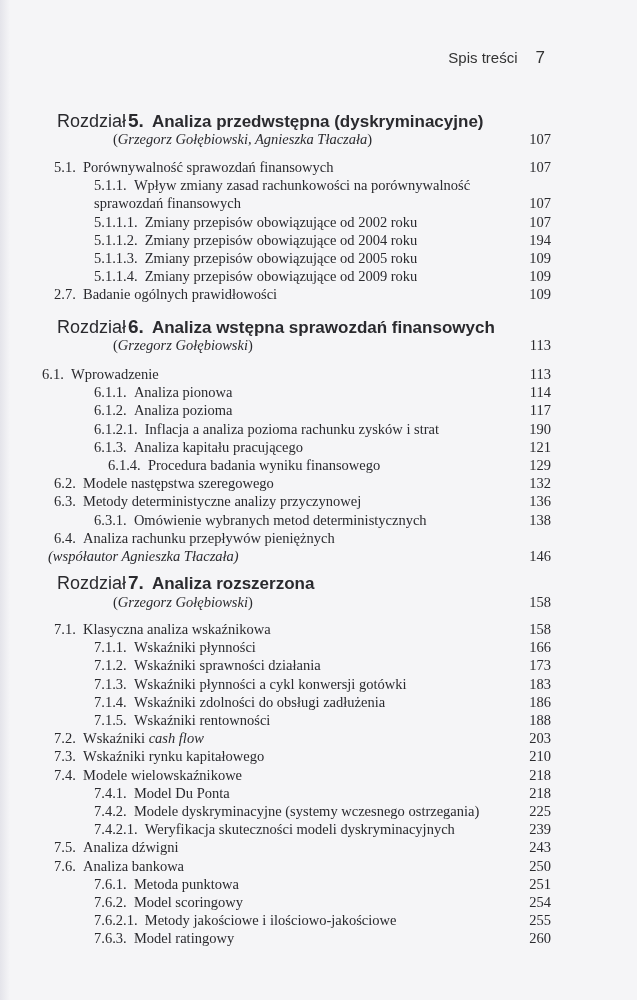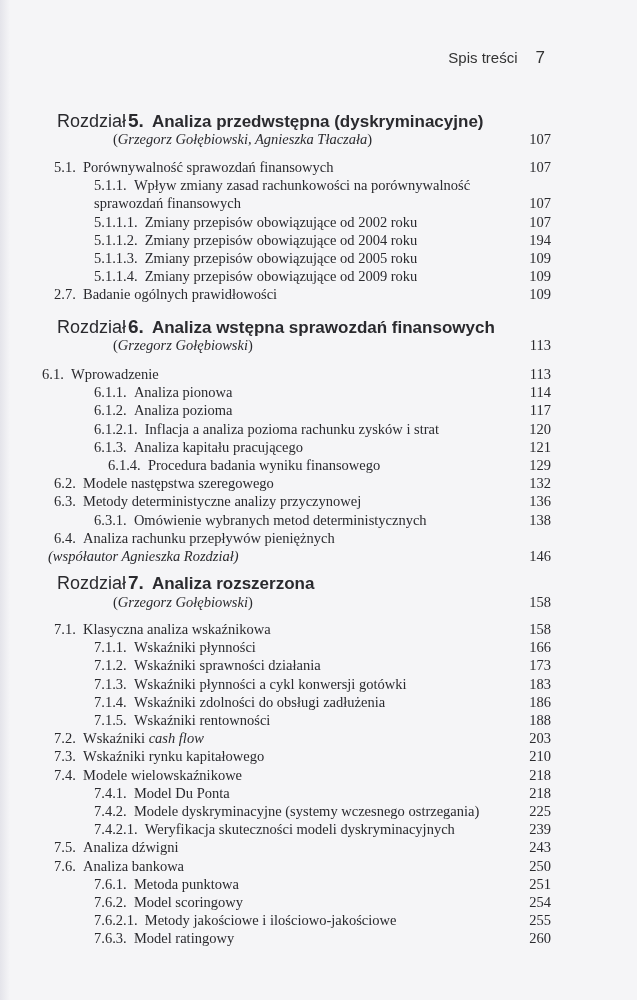--- a/index.html
+++ b/index.html
@@ -81,21 +81,21 @@
       <div class="row" style="top: 383.2px;">
         <span class="t" style="left:94px"><span>6.1.1.</span>&nbsp;&nbsp;<span>Analiza pionowa</span></span>
         <span class="p">114</span>
       </div>
       <div class="row" style="top: 401.4px;">
         <span class="t" style="left:94px"><span>6.1.2.</span>&nbsp;&nbsp;<span>Analiza pozioma</span></span>
         <span class="p">117</span>
       </div>
       <div class="row" style="top: 419.6px;">
         <span class="t" style="left:94px"><span>6.1.2.1.</span>&nbsp;&nbsp;<span>Inflacja a analiza pozioma rachunku zysków i strat</span></span>
-        <span class="p">120</span>
+        <span class="p">190</span>
       </div>
       <div class="row" style="top: 437.8px;">
         <span class="t" style="left:94px"><span>6.1.3.</span>&nbsp;&nbsp;<span>Analiza kapitału pracującego</span></span>
         <span class="p">121</span>
       </div>
       <div class="row" style="top: 456px;">
         <span class="t" style="left:108px"><span>6.1.4.</span>&nbsp;&nbsp;<span>Procedura badania wyniku finansowego</span></span>
         <span class="p">129</span>
       </div>
       <div class="row" style="top: 474.2px;">
@@ -108,21 +108,21 @@
       </div>
       <div class="row" style="top: 510.6px;">
         <span class="t" style="left:94px"><span>6.3.1.</span>&nbsp;&nbsp;<span>Omówienie wybranych metod deterministycznych</span></span>
         <span class="p">138</span>
       </div>
       <div class="row" style="top: 528.8px;">
         <span class="t" style="left:54px"><span>6.4.</span>&nbsp;&nbsp;<span>Analiza rachunku przepływów pieniężnych</span></span>
         <span class="p"></span>
       </div>
       <div class="row" style="top: 547px;">
-        <span class="t" style="left:48px"><span class="it">(współautor Agnieszka Rozdział)</span></span>
+        <span class="t" style="left:48px"><span class="it">(współautor Agnieszka Tłaczała)</span></span>
         <span class="p">146</span>
       </div>
       <div class="row chap" style="top: 574px;">
         <span class="t" style="left:23px"><span class="rz">Rozdział</span><span class="num">7.</span><span class="title">Analiza rozszerzona</span></span>
       </div>
       <div class="row" style="top: 593px;">
         <span class="t" style="left:113px"><span>(</span><span class="it">Grzegorz Gołębiowski</span><span>)</span></span>
         <span class="p">158</span>
       </div>
       <div class="row" style="top: 620px;">

